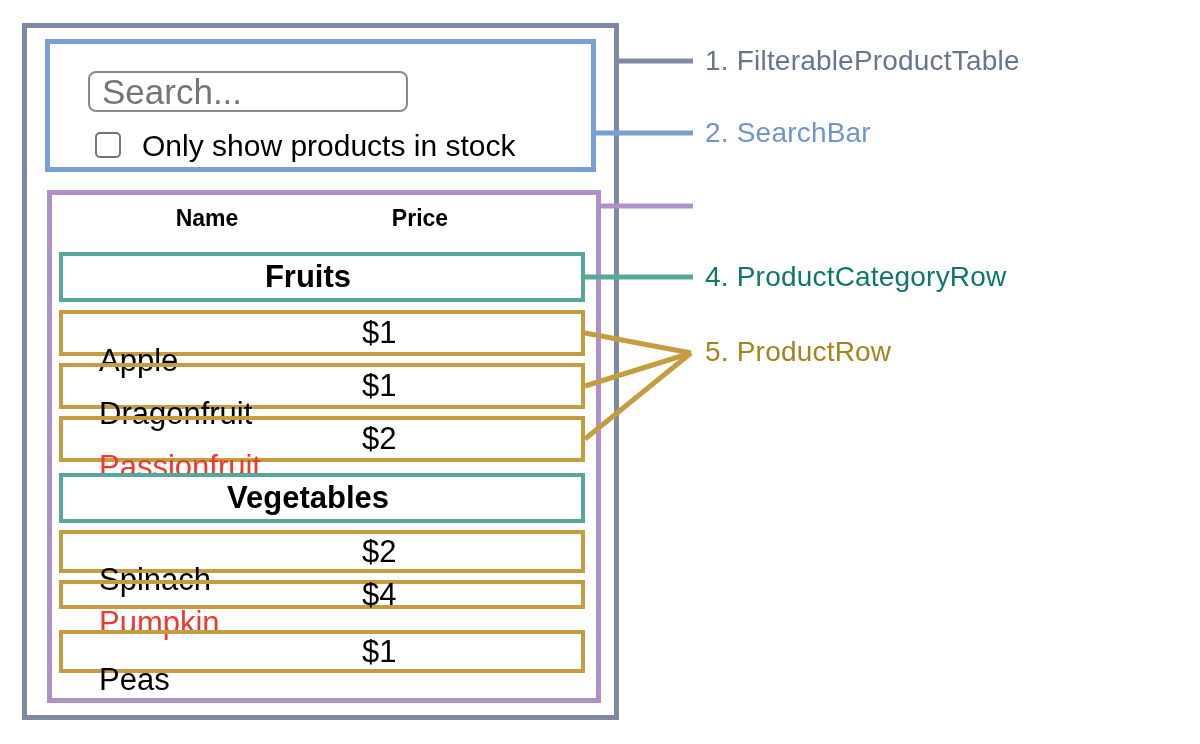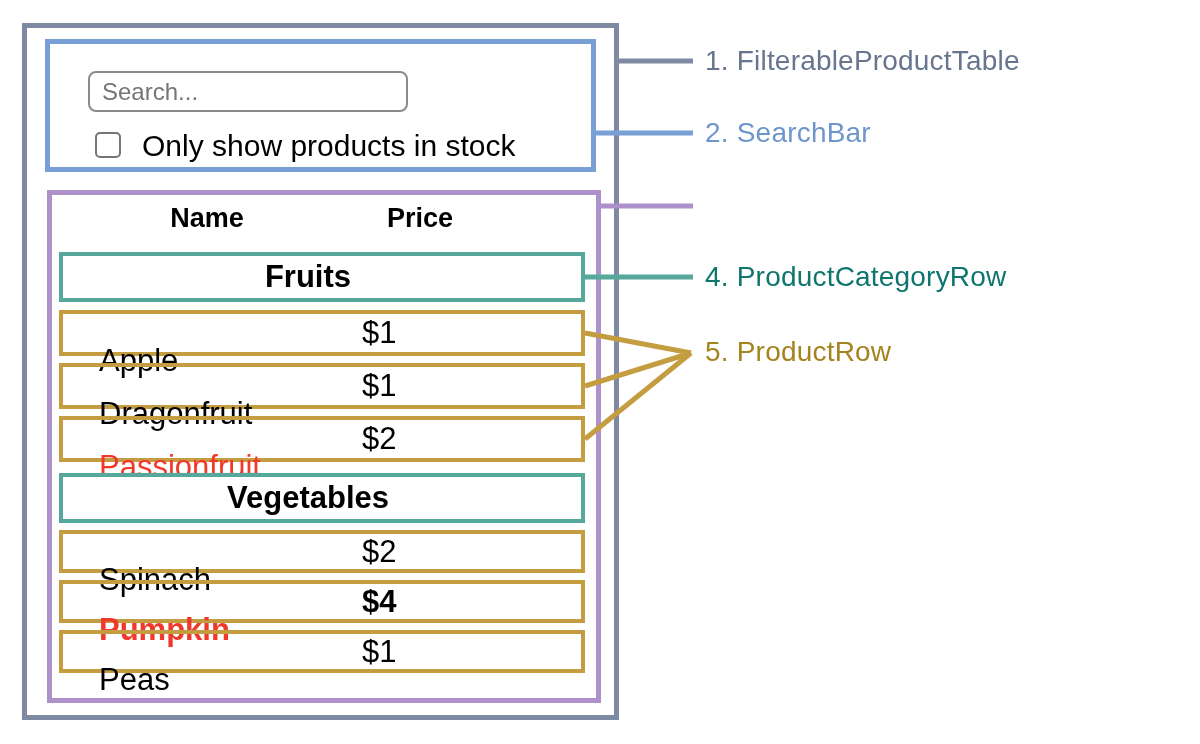--- a/index.html
+++ b/index.html
@@ -8,27 +8,27 @@
     font-family:"Liberation Sans","DejaVu Sans",sans-serif;overflow:hidden;
   }
   .abs{position:absolute;box-sizing:border-box;}
   
   .box-outer{left:22px;top:23px;width:597px;height:697px;border:5px solid #7e8aa4;}
   .box-search{left:45px;top:39px;width:551px;height:133px;border:5px solid #79a0d6;}
   .box-table{left:47px;top:190px;width:554px;height:513px;border:5px solid #ae90ca;}
   
   .search-input{
     left:88px;top:71px;width:320px;height:41px;border:2px solid #8a8a8a;border-radius:8px;
-    font-family:"Liberation Sans","DejaVu Sans",sans-serif;font-size:24px;color:#444;padding:12px 12px;outline:none;
+    font-family:"Liberation Sans","DejaVu Sans",sans-serif;font-size:35px;color:#444;padding:12px 12px;outline:none;
   }
   .search-input::placeholder{color:#757575;opacity:1;}
   .checkbox{left:95px;top:132px;width:26px;height:26px;border:2px solid #757575;border-radius:5px;background:#fff;cursor:pointer;}
   .checkbox-label{left:142px;top:129px;font-size:30px;line-height:34px;color:#000;white-space:nowrap;}
   
-  .header-row{left:59px;top:202px;width:526px;height:32px;font-weight:bold;font-size:27px;line-height:32px;color:#000;}
+  .header-row{left:59px;top:202px;width:526px;height:32px;font-weight:bold;font-size:23px;line-height:32px;color:#000;}
   .header-name{position:absolute;left:0;width:296px;text-align:center;}
   .header-price{position:absolute;left:296px;width:130px;text-align:center;}
   .category-row{
     left:59px;width:526px;height:50px;border:4px solid #55a89a;
     font-weight:bold;font-size:31px;line-height:42px;color:#000;text-align:center;padding-right:28px;
   }
   .product-row{
     left:59px;width:526px;border:4px solid #c59d41;font-size:31px;color:#000;
   }
   .row-name{position:absolute;left:36px;top:50%;transform:translateY(-50%);white-space:nowrap;margin-top:28px;}
@@ -74,21 +74,21 @@
     <span class="row-name" style="color: rgb(240, 56, 43);">Passionfruit</span>
     <span class="row-price">$2</span>
   </div>
 
   <div class="abs category-row" style="top:473px;">Vegetables</div>
 
   <div class="abs product-row" style="top:530px;height:43px;">
     <span class="row-name">Spinach</span>
     <span class="row-price">$2</span>
   </div>
-  <div class="abs product-row" style="top:580px;height:43px;font-weight:bold;">
+  <div class="abs product-row" style="top:580px;height:29px;">
     <span class="row-name" style="color: rgb(240, 56, 43);">Pumpkin</span>
     <span class="row-price">$4</span>
   </div>
   <div class="abs product-row" style="top:630px;height:43px;">
     <span class="row-name">Peas</span>
     <span class="row-price">$1</span>
   </div>
 
   <svg class="connectors" width="1200" height="744">
     <line x1="619" y1="61" x2="693" y2="61" stroke="#7e8aa4" stroke-width="5"></line>

